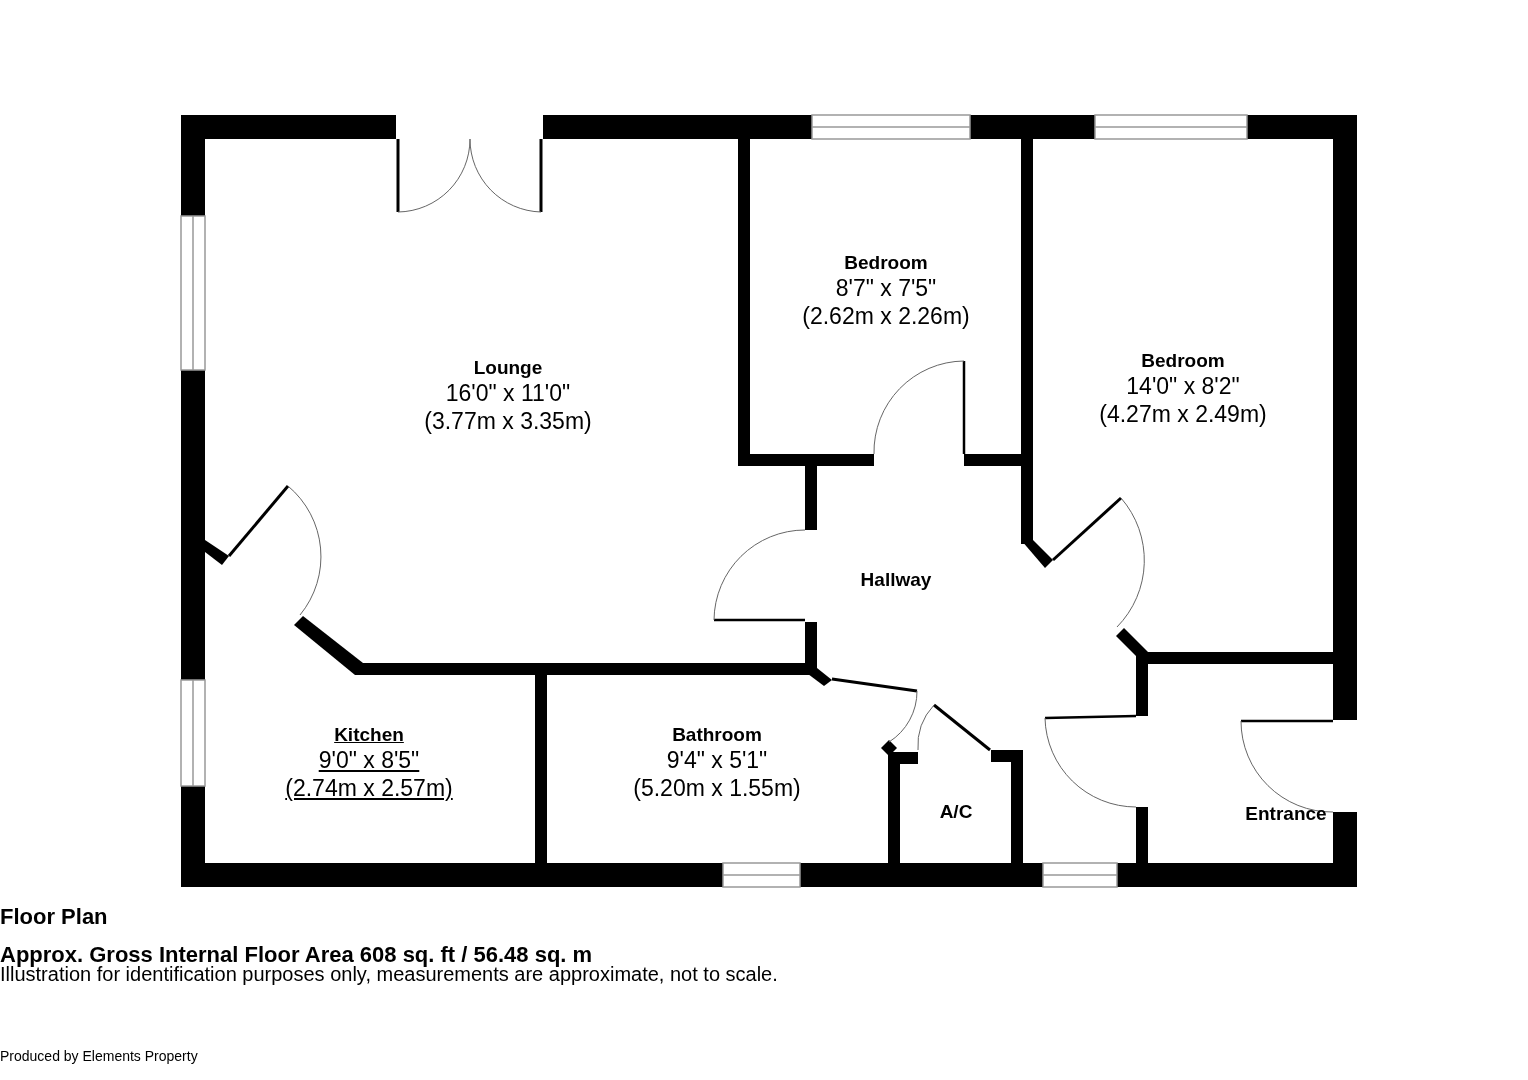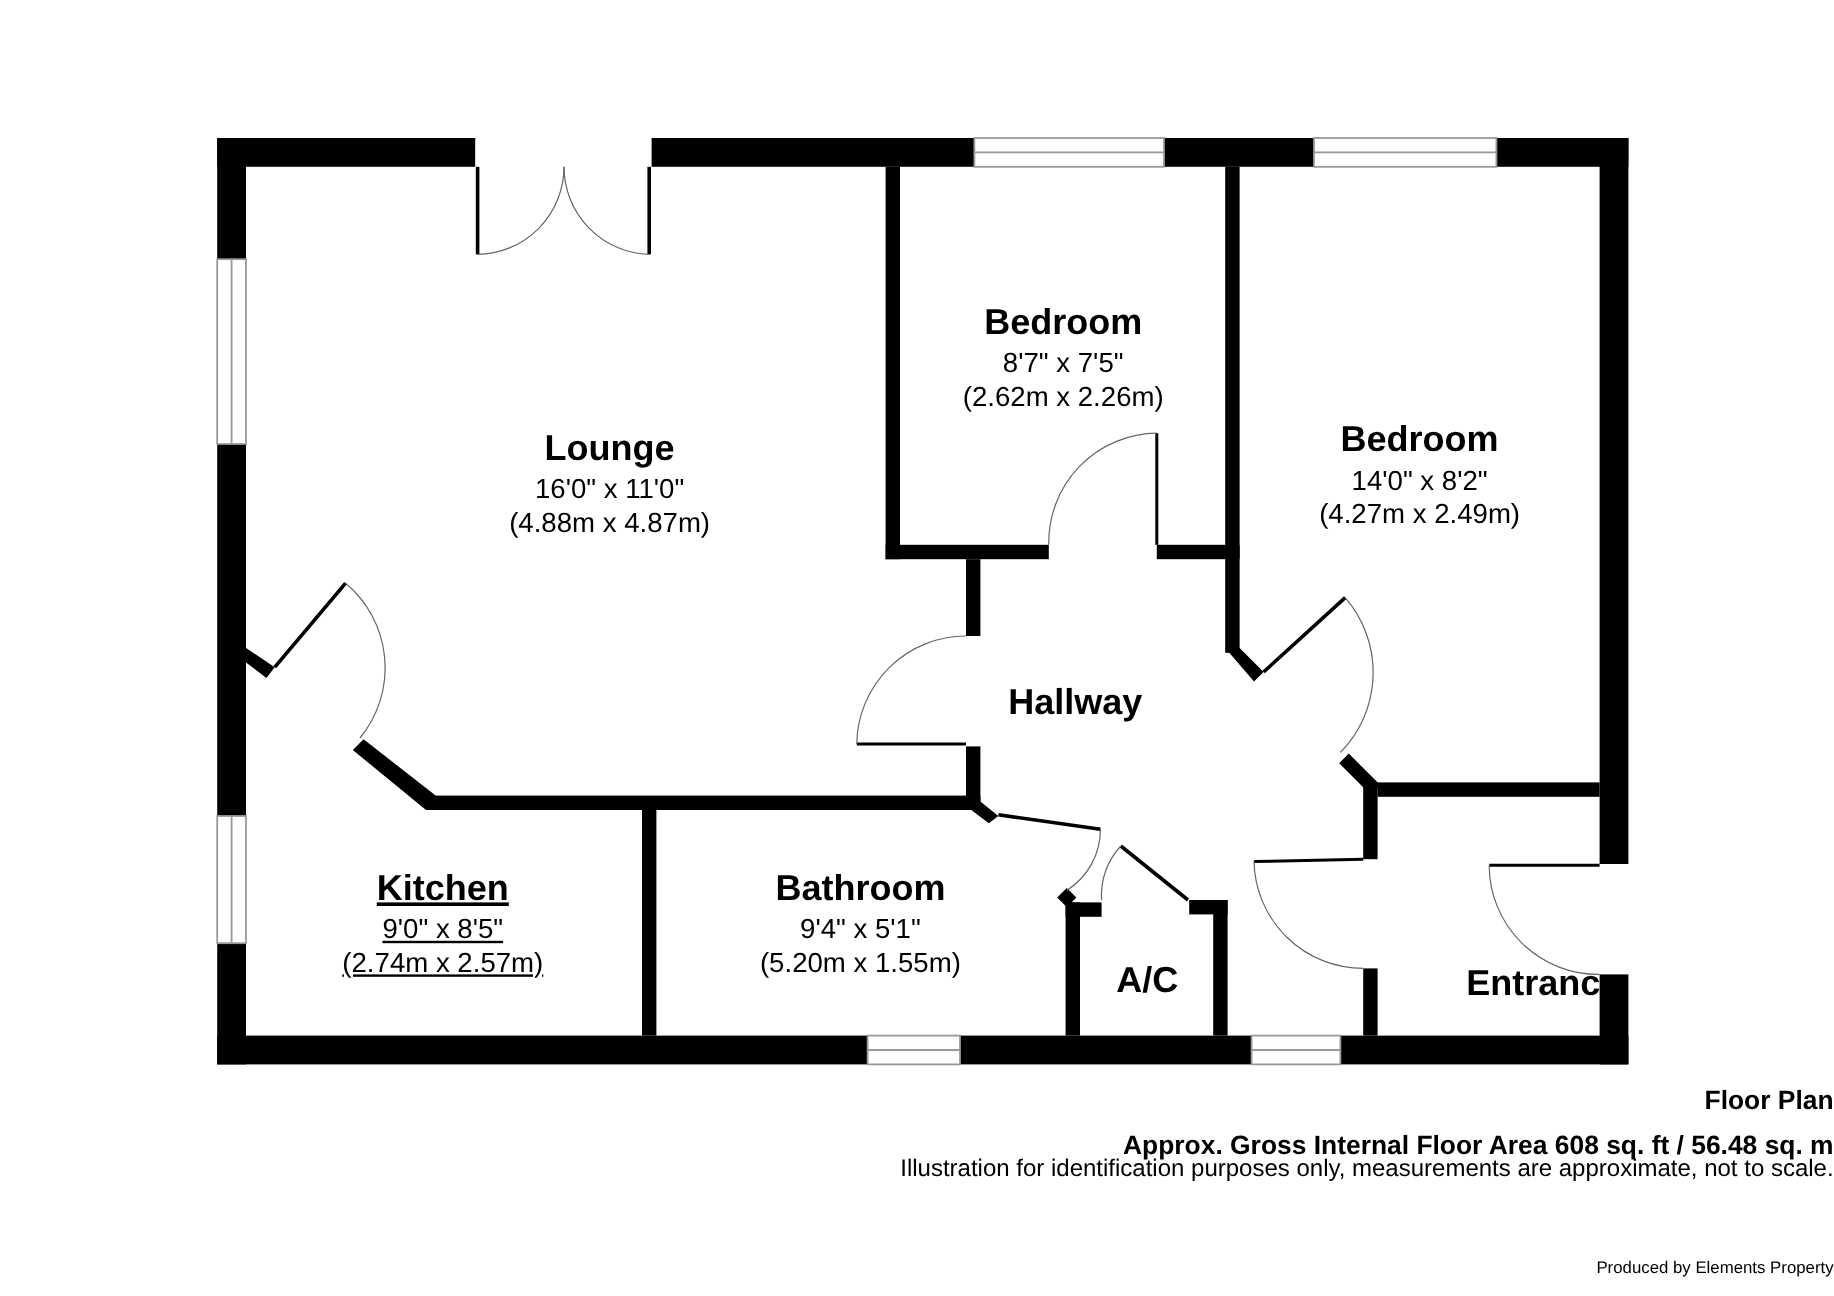--- a/index.html
+++ b/index.html
@@ -1,21 +1,21 @@
 <!DOCTYPE html>
 <html><head>
   <meta charset="utf-8">
   <style>
     html, body { margin: 0; padding: 0; background: #ffffff; }
     body { width: 1528px; height: 1080px; position: relative; overflow: hidden; font-family: "Liberation Sans", sans-serif; color: #000; }
     #plan { position: absolute; left: 0; top: 0; }
     .label { position: absolute; text-align: center; line-height: 1.22; transform: translateX(-50%); white-space: nowrap; }
-    .label .name { font-weight: bold; font-size: 30px; display: block; }
+    .label .name { font-weight: bold; font-size: 19px; display: block; }
     .label .dim { font-size: 23px; display: block; }
-    .footer { position: absolute; left: 0; width: 1528px; text-align: right; }
+    .footer { position: absolute; left: 0; width: 1528px; text-align: left; }
     .f-title { top: 904px; font-size: 22px; font-weight: bold; }
     .f-area { top: 942px; font-size: 22px; font-weight: bold; }
     .f-note { top: 963px; font-size: 20px; }
     .f-credit { top: 1048px; font-size: 14px; }
   </style>
 </head>
 <body>
 
 <svg id="plan" width="1528" height="1080" viewBox="0 0 1528 1080" xmlns="http://www.w3.org/2000/svg">
 
@@ -127,21 +127,21 @@
     <path d="M1045,718 A91,91 0 0 0 1136,807" stroke="#666" stroke-width="1"></path>
 
     <line x1="1241" y1="721" x2="1333" y2="721" stroke="#000" stroke-width="2.5"></line>
     <path d="M1241,721 A91,91 0 0 0 1333,812" stroke="#666" stroke-width="1"></path>
   </g>
 </svg>
 
 <div class="label" style="left:471px; top:356px;margin-left:37px;">
   <span class="name">Lounge</span>
   <span class="dim">16'0" x 11'0"</span>
-  <span class="dim">(4.88m x 4.87m)</span>
+  <span class="dim">(3.77m x 3.35m)</span>
 </div>
 
 <div class="label" style="left:886px; top:251px;">
   <span class="name">Bedroom</span>
   <span class="dim">8'7" x 7'5"</span>
   <span class="dim">(2.62m x 2.26m)</span>
 </div>
 
 <div class="label" style="left:1183px; top:349px;">
   <span class="name">Bedroom</span>

